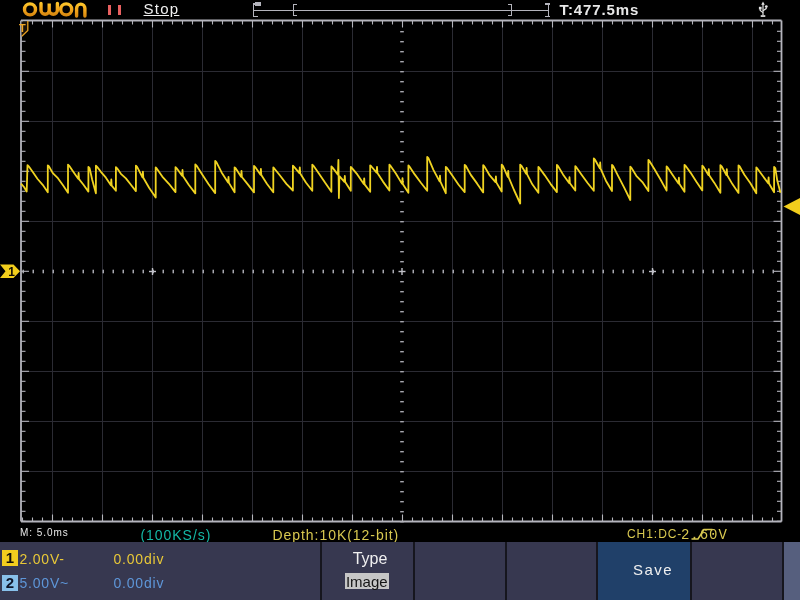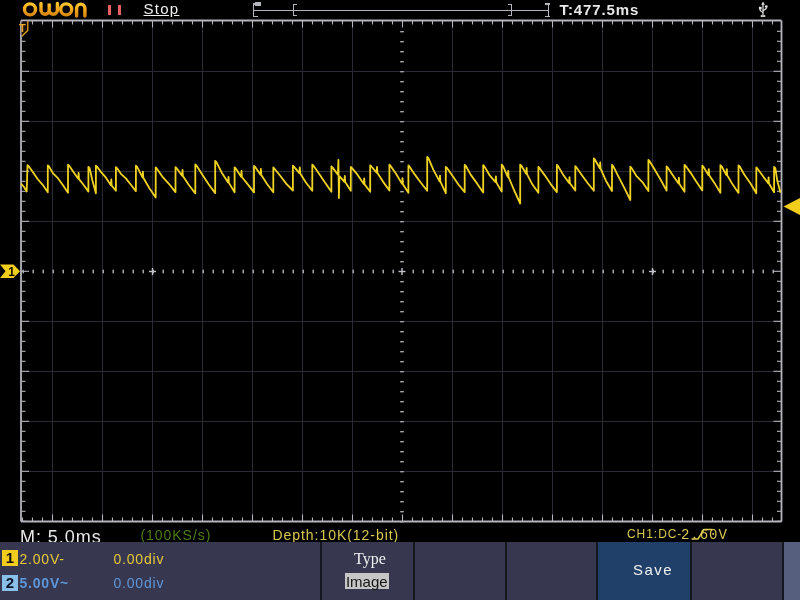--- a/index.html
+++ b/index.html
@@ -473,38 +473,38 @@
       </linearGradient>
     </defs>
 <g stroke="url(#lg)" stroke-width="3.4" fill="none" stroke-linecap="round">
 <circle cx="30.0" cy="9.4" r="5.5"></circle>
 <path d="M41.0,3.4 L41.0,10.2 A4.1,4.1 0 0 0 49.2,10.2 L49.2,3.4 L49.2,10.2 A4.1,4.1 0 0 0 57.4,10.2 L57.4,3.4"></path>
 <circle cx="66.2" cy="9.4" r="5.5"></circle>
 <path d="M76.6,16 L76.6,8.3 A4.15,4.15 0 0 1 84.9,8.3 L84.9,16"></path>
 </g>
 </svg>
 
-<div class="abs" style="left:20px;top:527px;color:#e8e8e8;font-size:18px;letter-spacing:0.95px;">M: 5.0ms</div>
-<div class="abs" style="left:140.5px;top:527px;color:#4d7c0f;font-size:14px;letter-spacing:0.95px;">(100KS/s)</div>
+<div class="abs" style="left:20px;top:527px;color:#e8e8e8;font-size:10px;letter-spacing:0.95px;">M: 5.0ms</div>
+<div class="abs" style="left:140.5px;top:527px;color:#14b8a6;font-size:14px;letter-spacing:0.95px;">(100KS/s)</div>
 <div class="abs" style="left:259.5px;top:527px;color:#d8c850;font-size:14px;letter-spacing:0.95px;padding-left:13px;">Depth:10K(12-bit)</div>
 <div class="abs" style="left:627px;top:527px;color:#d8c850;font-size:12px;letter-spacing:0.95px;">CH1:DC-</div>
 <div class="abs" style="left:681px;top:527px;color:#d8c850;font-size:14px;letter-spacing:0.95px;font-family:Liberation Mono, monospace;">2.60V</div>
 
 <div class="abs" style="left:0;top:542px;width:800px;height:58px;background:#373850;"></div>
 <div class="abs" style="left:597.5px;top:542px;width:92px;height:58px;background:#204069;"></div>
 <div class="abs" style="left:783.5px;top:542px;width:16.5px;height:58px;background:#565f7e;"></div>
 <div class="abs" style="left:320px;top:542px;width:2px;height:58px;background:#16161e;"></div>
 <div class="abs" style="left:412.5px;top:542px;width:2px;height:58px;background:#16161e;"></div>
 <div class="abs" style="left:504.5px;top:542px;width:2px;height:58px;background:#16161e;"></div>
 <div class="abs" style="left:596px;top:542px;width:2px;height:58px;background:#16161e;"></div>
 <div class="abs" style="left:689.5px;top:542px;width:2px;height:58px;background:#16161e;"></div>
 <div class="abs" style="left:781.5px;top:542px;width:2px;height:58px;background:#16161e;"></div>
 
 <div class="abs" style="left:2px;top:550px;width:16px;height:16px;background:#f2cd1e;color:#13100a;font-size:15px;font-weight:bold;text-align:center;line-height:16px;">1</div>
 <div class="abs" style="left:19.5px;top:550.6px;color:#e8c838;font-size:14px;letter-spacing:0.8px;">2.00V-</div>
 <div class="abs" style="left:113.5px;top:550.6px;color:#e8c838;font-size:14px;letter-spacing:0.8px;">0.00div</div>
 <div class="abs" style="left:2px;top:575px;width:16px;height:15.5px;background:#88c0ea;color:#0e1428;font-size:15px;font-weight:bold;text-align:center;line-height:15.5px;">2</div>
-<div class="abs" style="left:19.5px;top:575.3px;color:#5e96d8;font-size:14px;letter-spacing:0.8px;font-weight:bold;">5.00V~</div>
+<div class="abs" style="left:19.5px;top:575.3px;color:#5e96d8;font-size:14px;letter-spacing:0.8px;">5.00V~</div>
 <div class="abs" style="left:113.5px;top:575.3px;color:#5e96d8;font-size:14px;letter-spacing:0.8px;">0.00div</div>
 
-<div class="abs" style="left:324px;top:549.5px;width:92px;color:#f0f0f0;font-size:16px;text-align:center;font-family:Liberation Serif, serif;">Type</div>
+<div class="abs" style="left:324px;top:549.5px;width:92px;color:#f0f0f0;font-size:16px;text-align:center;">Type</div>
 <div class="abs" style="left:344.5px;top:573px;width:44.5px;height:16px;background:#c6c6c6;color:#151515;font-size:15px;text-align:center;line-height:18px;">Image</div>
 <div class="abs" style="left:597px;top:560.5px;width:112px;color:#f0f0f0;font-size:15px;letter-spacing:1.4px;text-align:center;">Save</div>
 
 </body></html>

